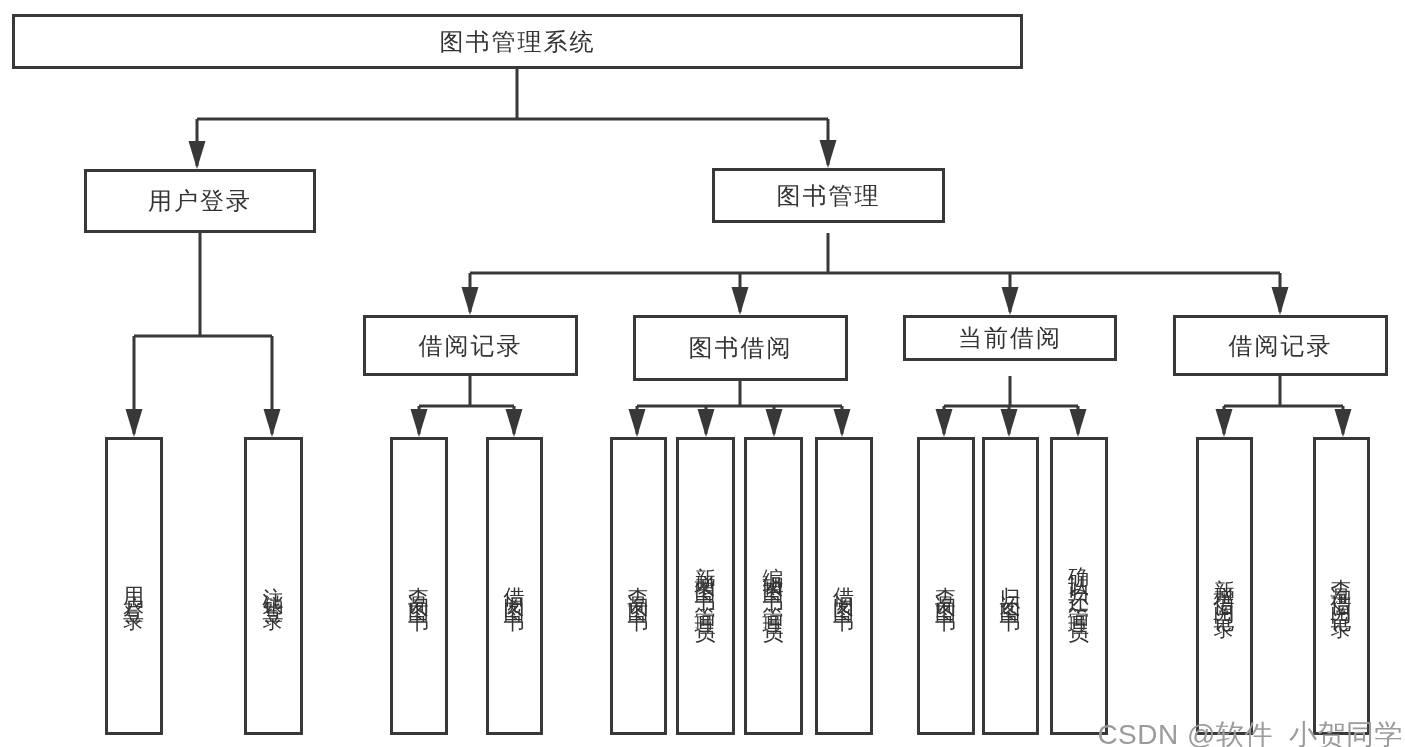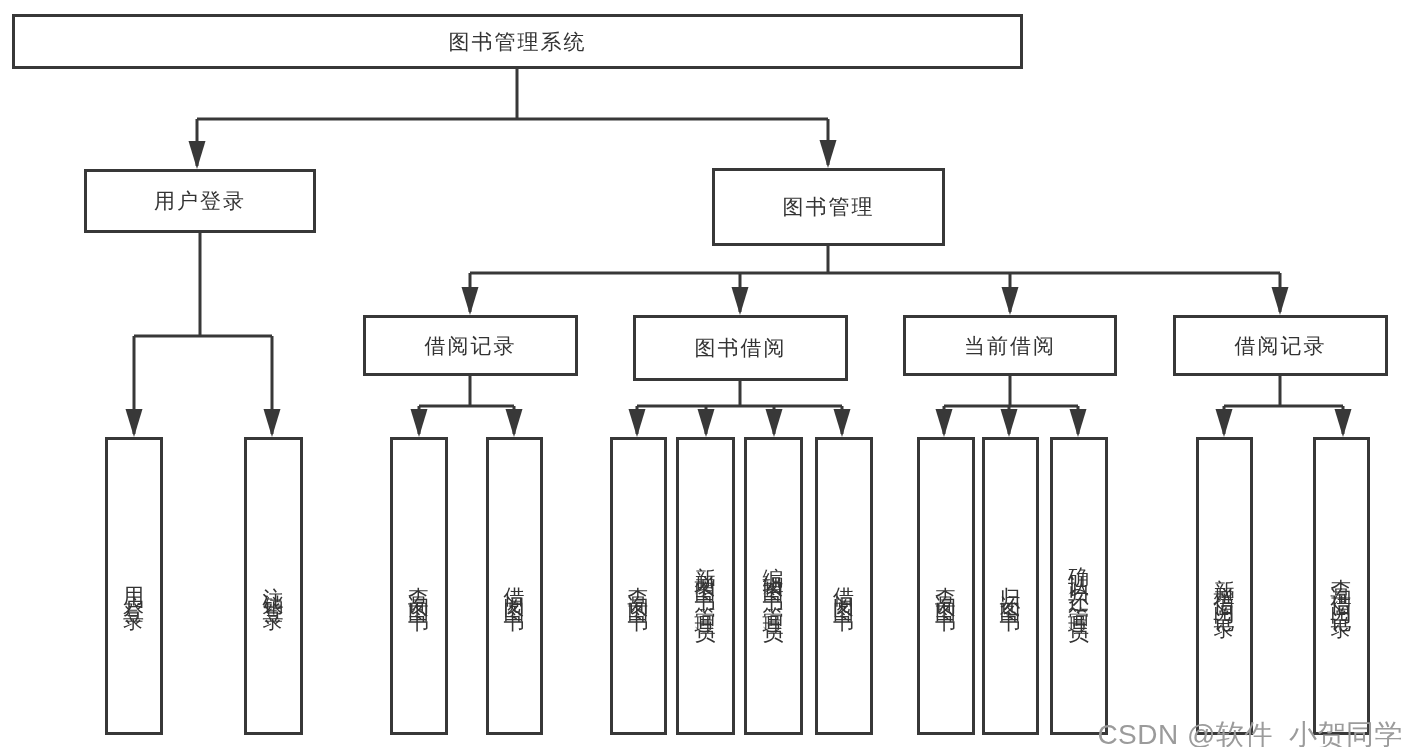--- a/index.html
+++ b/index.html
@@ -17,21 +17,21 @@
     box-sizing:border-box;
     background:#ffffff;
     border:3px solid #383838;
     display:flex;
     align-items:center;
     justify-content:center;
     color:#333333;
     white-space:nowrap;
   }
   .h{
-    font-size:21px;
+    font-size:24px;
     letter-spacing:2px;
     text-align:center;
   }
   .v{
     writing-mode:vertical-rl;
     font-size:21px;
     letter-spacing:8px;
     line-height:1;
   }
   .watermark{
@@ -84,25 +84,25 @@
       <polygon points="1000.5,409 1017.5,409 1009,437"></polygon>
       <polygon points="1069.5,409 1086.5,409 1078,437"></polygon>
       <polygon points="1215.5,409 1232.5,409 1224,437"></polygon>
       <polygon points="1334.5,409 1351.5,409 1343,437"></polygon>
     </g>
   </svg>
 
   <div class="box h" style="left:12px;top:14px;width:1011px;height:55px">图书管理系统</div>
 
   <div class="box h" style="left:84px;top:169px;width:232px;height:64px">用户登录</div>
-  <div class="box h" style="left:712px;top:168px;width:233px;height:78px">图书管理</div>
+  <div class="box h" style="left:712px;top:168px;width:233px;height:55px">图书管理</div>
 
   <div class="box h" style="left:363px;top:315px;width:215px;height:61px">借阅记录</div>
   <div class="box h" style="left:633px;top:315px;width:215px;height:66px">图书借阅</div>
-  <div class="box h" style="left:903px;top:315px;width:214px;height:61px">当前借阅</div>
+  <div class="box h" style="left:903px;top:315px;width:214px;height:46px">当前借阅</div>
   <div class="box h" style="left:1173px;top:315px;width:215px;height:61px">借阅记录</div>
 
   <div class="box v" style="left:105px;top:437px;width:58px;height:298px">用户登录</div>
   <div class="box v" style="left:244px;top:437px;width:59px;height:298px">注销登录</div>
 
   <div class="box v" style="left:390px;top:437px;width:58px;height:298px">查询图书</div>
   <div class="box v" style="left:486px;top:437px;width:57px;height:298px">借阅图书</div>
 
   <div class="box v" style="left:610px;top:437px;width:57px;height:298px">查询图书</div>
   <div class="box v" style="left:676px;top:437px;width:59px;height:298px">新增图书（管理员）</div>

